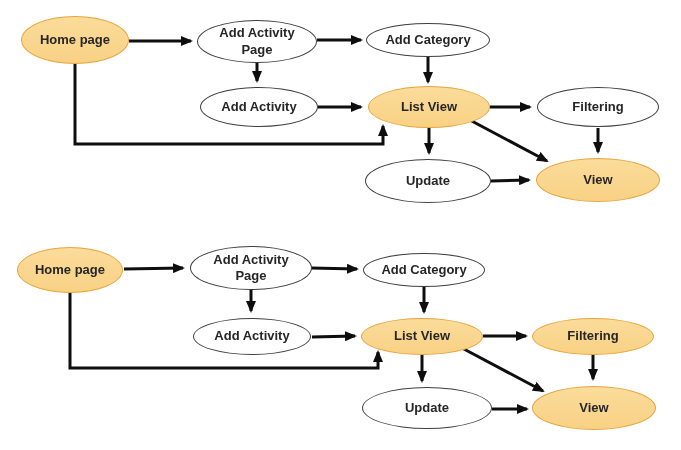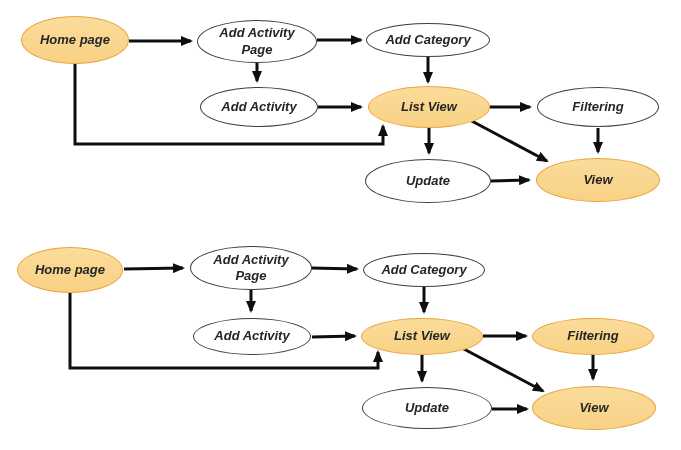--- a/index.html
+++ b/index.html
@@ -2,21 +2,20 @@
 <html><head>
 <meta charset="utf-8">
 <style>
   html,body{margin:0;padding:0;background:#ffffff;}
   .canvas{
     position:relative;
     width:681px;height:450px;
     background:#ffffff;
     font-family:"Liberation Sans", sans-serif;
     overflow:hidden;
-    font-style:italic;
   }
   .arrows{position:absolute;left:0;top:0;width:681px;height:450px;}
   .node{
     position:absolute;
     box-sizing:border-box;
     border-radius:50%;
     background:#ffffff;
     border:1.4px solid #3f3f3f;
     display:flex;align-items:center;justify-content:center;
     text-align:center;

